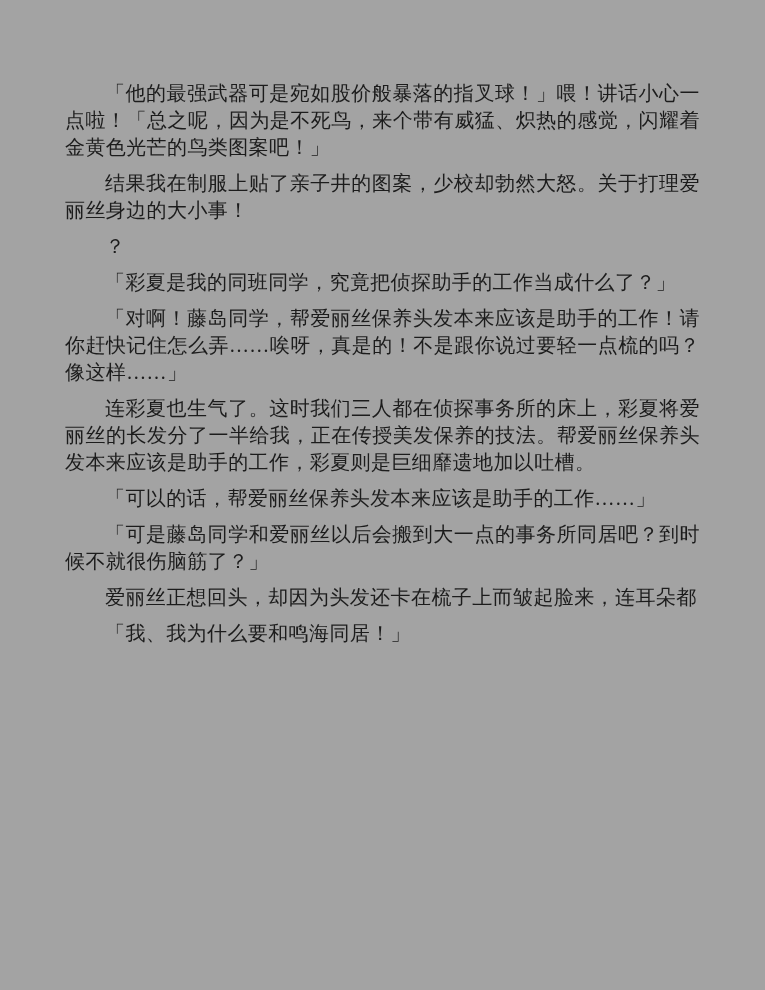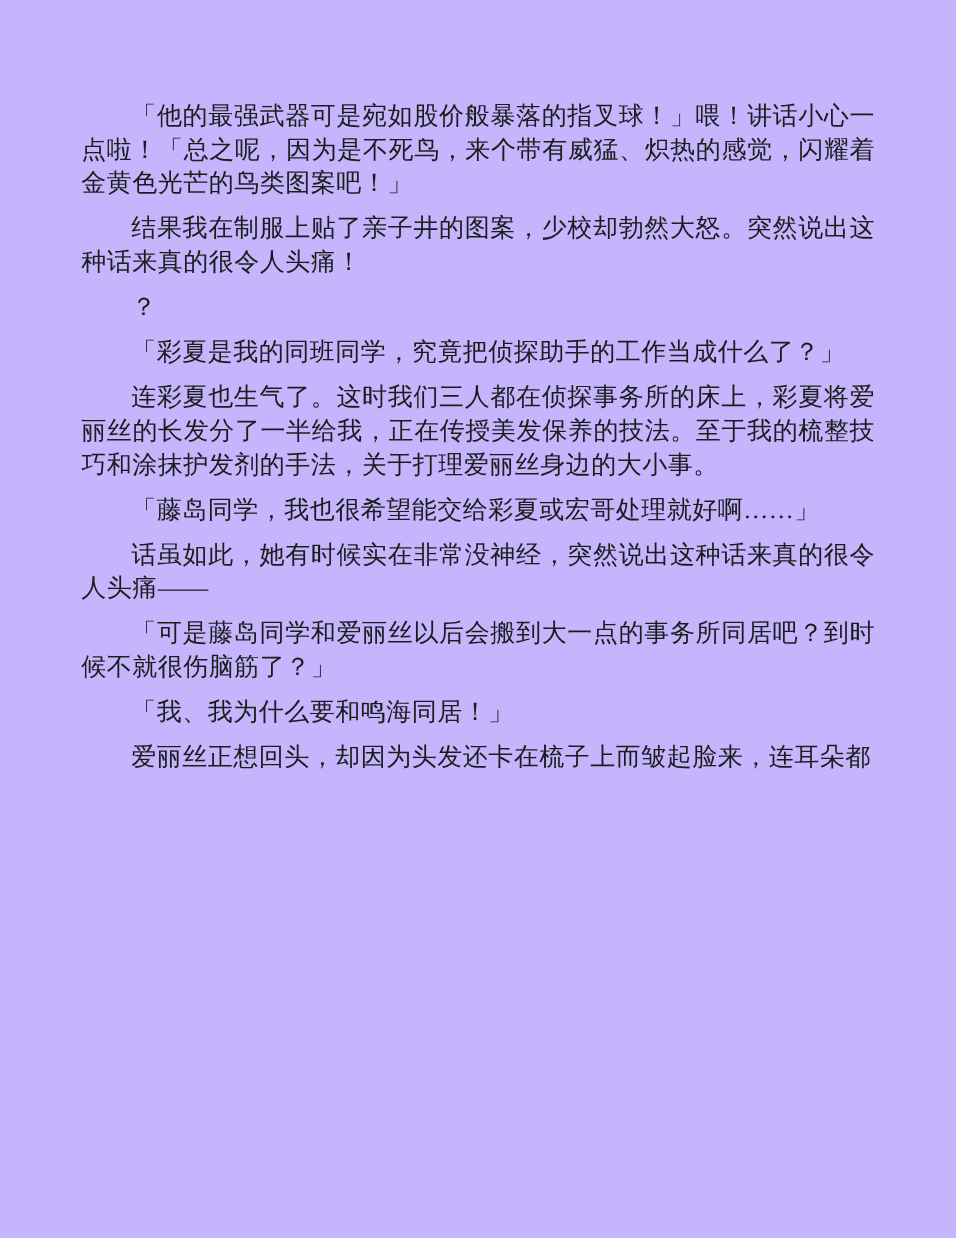--- a/index.html
+++ b/index.html
@@ -11,40 +11,40 @@
     width: 765px;
     height: 990px;
     overflow: hidden;
     font-family: "Liberation Serif", "DejaVu Serif", serif;
   }
   .page {
     box-sizing: border-box;
     width: 765px;
     height: 990px;
     padding: 80px 65px 0 65px;
-    background: #c4b5fd;
+    background: #a3a3a3;
   }
   .page p {
     margin: 0 0 9px 0;
     font-size: 20px;
     line-height: 27px;
     letter-spacing: 0.4px;
     color: #1c1c1c;
     text-align: justify;
     text-indent: 2em;
     font-family: "Liberation Serif", "DejaVu Serif", serif;
   }
 </style>
 </head>
 <body>
 
 <div class="page">
   <p>「他的最强武器可是宛如股价般暴落的指叉球！」喂！讲话小心一点啦！「总之呢，因为是不死鸟，来个带有威猛、炽热的感觉，闪耀着金黄色光芒的鸟类图案吧！」</p>
-  <p>结果我在制服上贴了亲子井的图案，少校却勃然大怒。突然说出这种话来真的很令人头痛！</p>
+  <p>结果我在制服上贴了亲子井的图案，少校却勃然大怒。关于打理爱丽丝身边的大小事！</p>
   <p>？</p>
   <p>「彩夏是我的同班同学，究竟把侦探助手的工作当成什么了？」</p>
-  <p>连彩夏也生气了。这时我们三人都在侦探事务所的床上，彩夏将爱丽丝的长发分了一半给我，正在传授美发保养的技法。至于我的梳整技巧和涂抹护发剂的手法，关于打理爱丽丝身边的大小事。</p>
-  <p>「藤岛同学，我也很希望能交给彩夏或宏哥处理就好啊……」</p>
-  <p>话虽如此，她有时候实在非常没神经，突然说出这种话来真的很令人头痛——</p>
+  <p>「对啊！藤岛同学，帮爱丽丝保养头发本来应该是助手的工作！请你赶快记住怎么弄……唉呀，真是的！不是跟你说过要轻一点梳的吗？像这样……」</p>
+  <p>连彩夏也生气了。这时我们三人都在侦探事务所的床上，彩夏将爱丽丝的长发分了一半给我，正在传授美发保养的技法。帮爱丽丝保养头发本来应该是助手的工作，彩夏则是巨细靡遗地加以吐槽。</p>
+  <p>「可以的话，帮爱丽丝保养头发本来应该是助手的工作……」</p>
   <p>「可是藤岛同学和爱丽丝以后会搬到大一点的事务所同居吧？到时候不就很伤脑筋了？」</p>
+  <p>爱丽丝正想回头，却因为头发还卡在梳子上而皱起脸来，连耳朵都</p>
   <p>「我、我为什么要和鸣海同居！」</p>
-  <p>爱丽丝正想回头，却因为头发还卡在梳子上而皱起脸来，连耳朵都</p>
 </div>
 
 </body></html>

